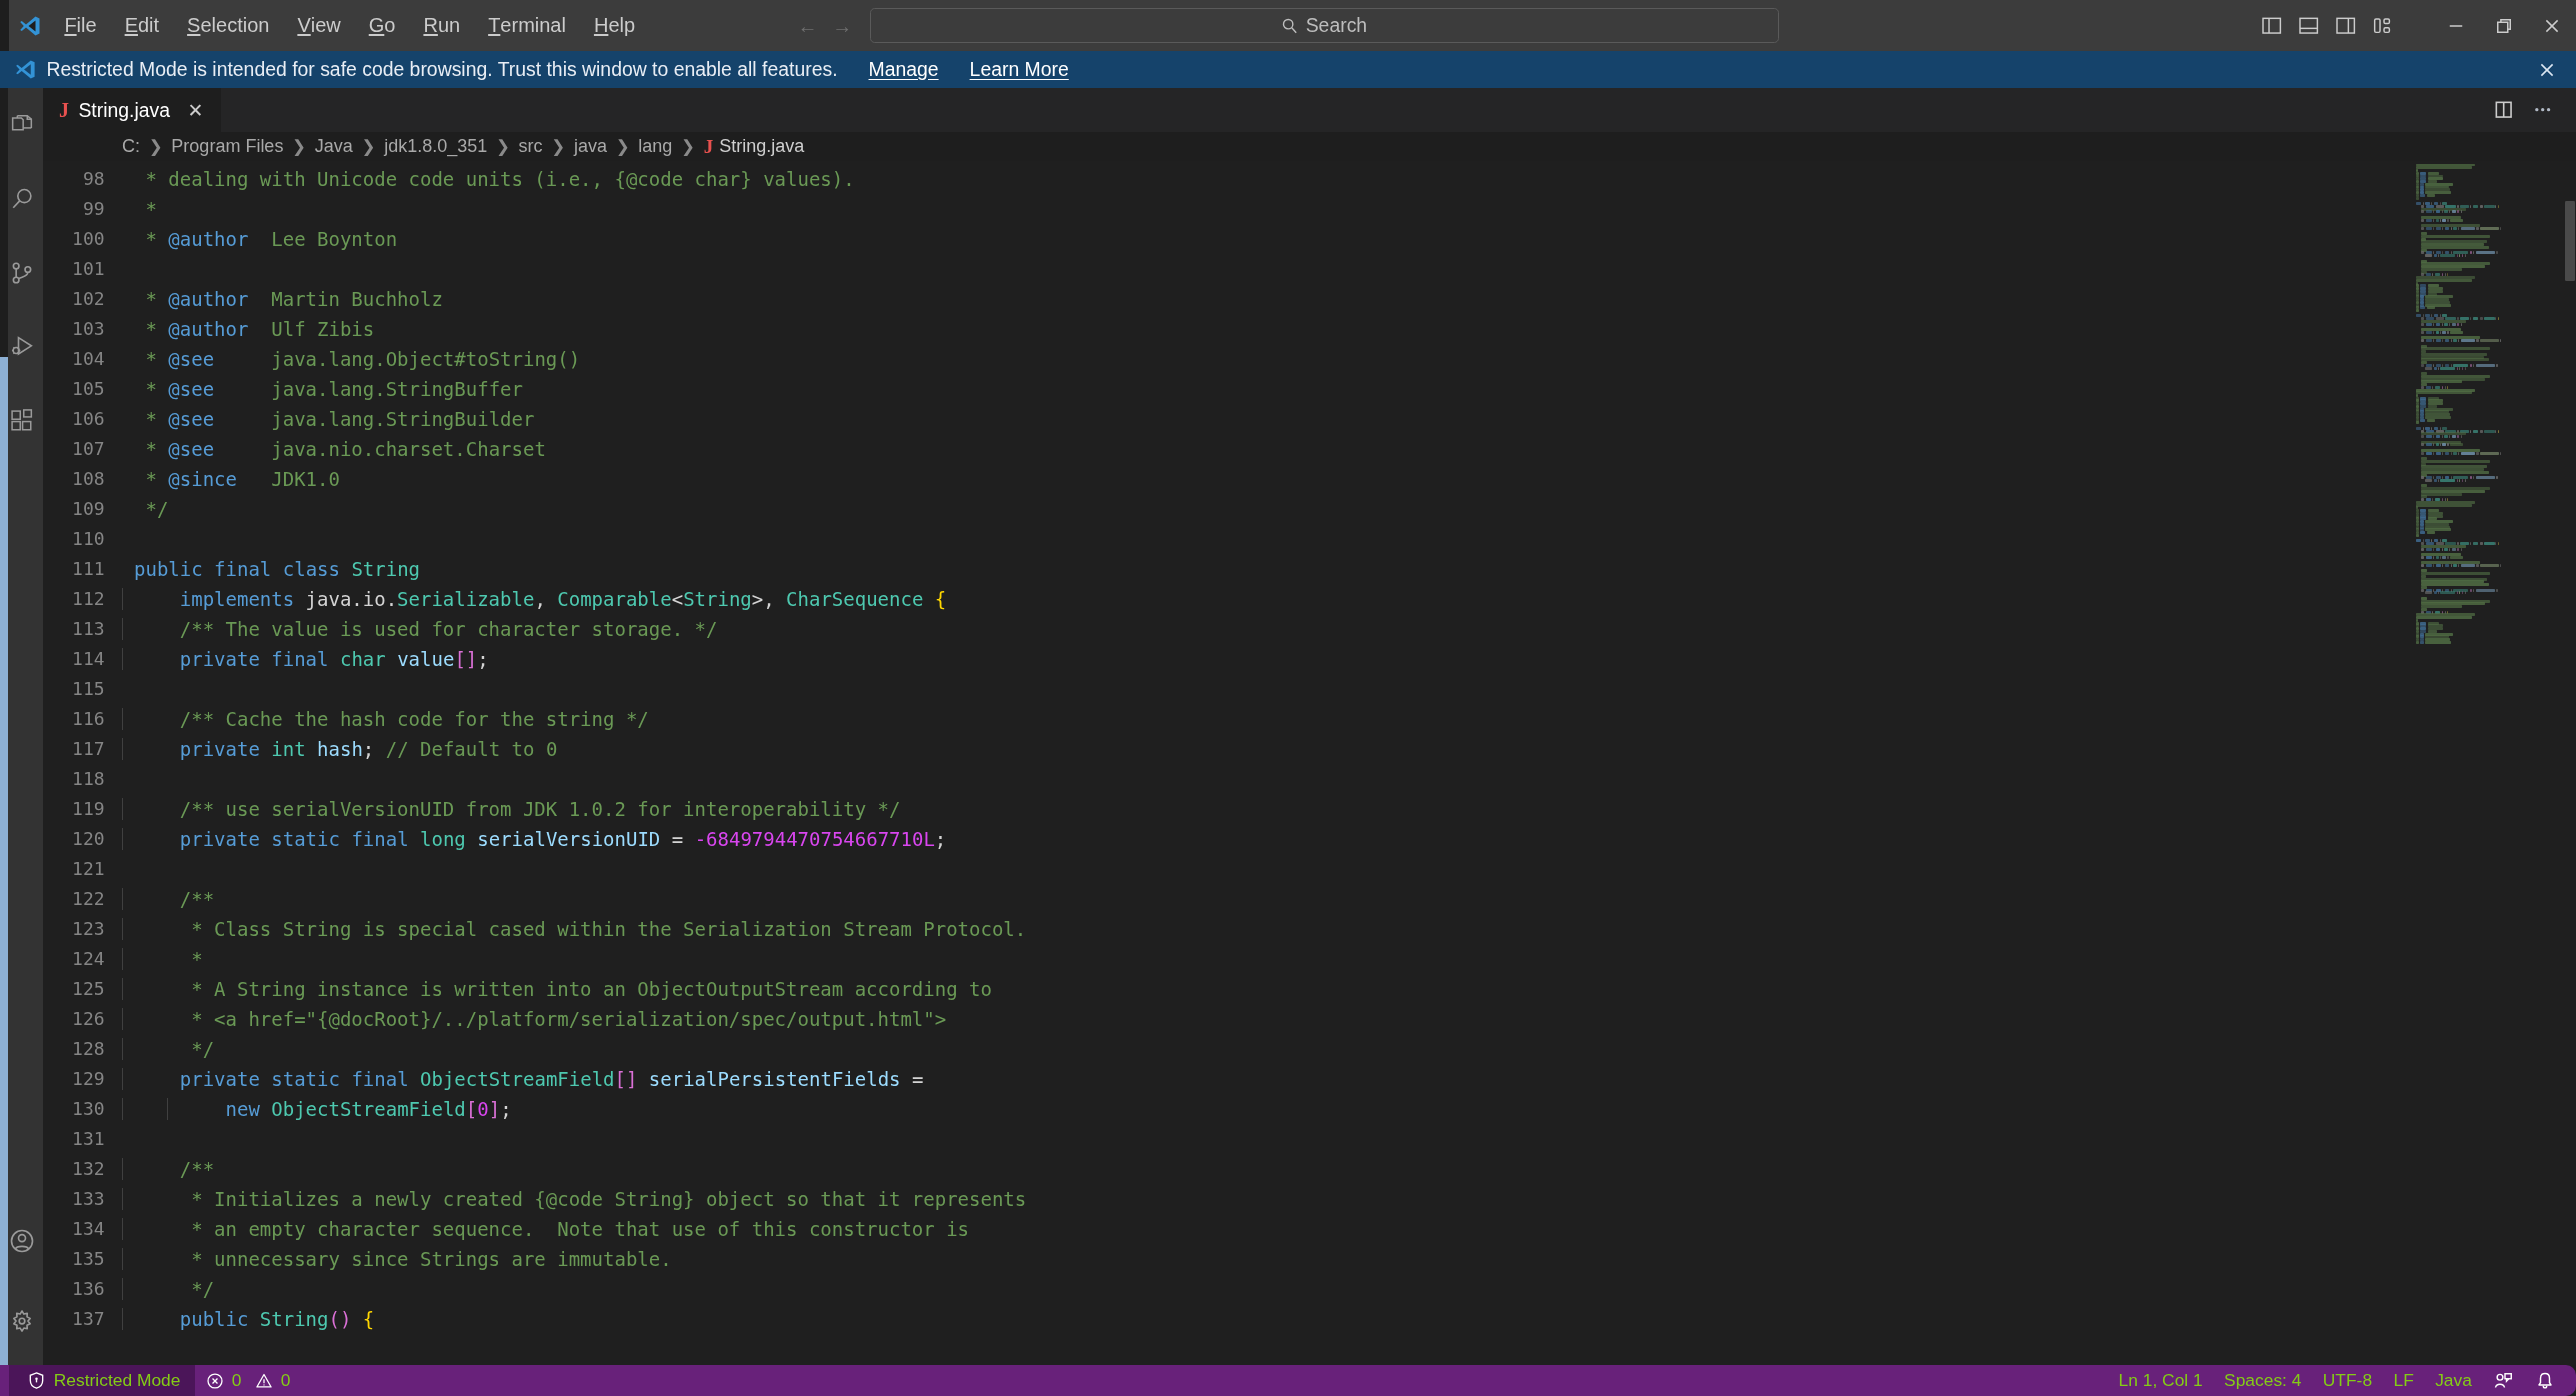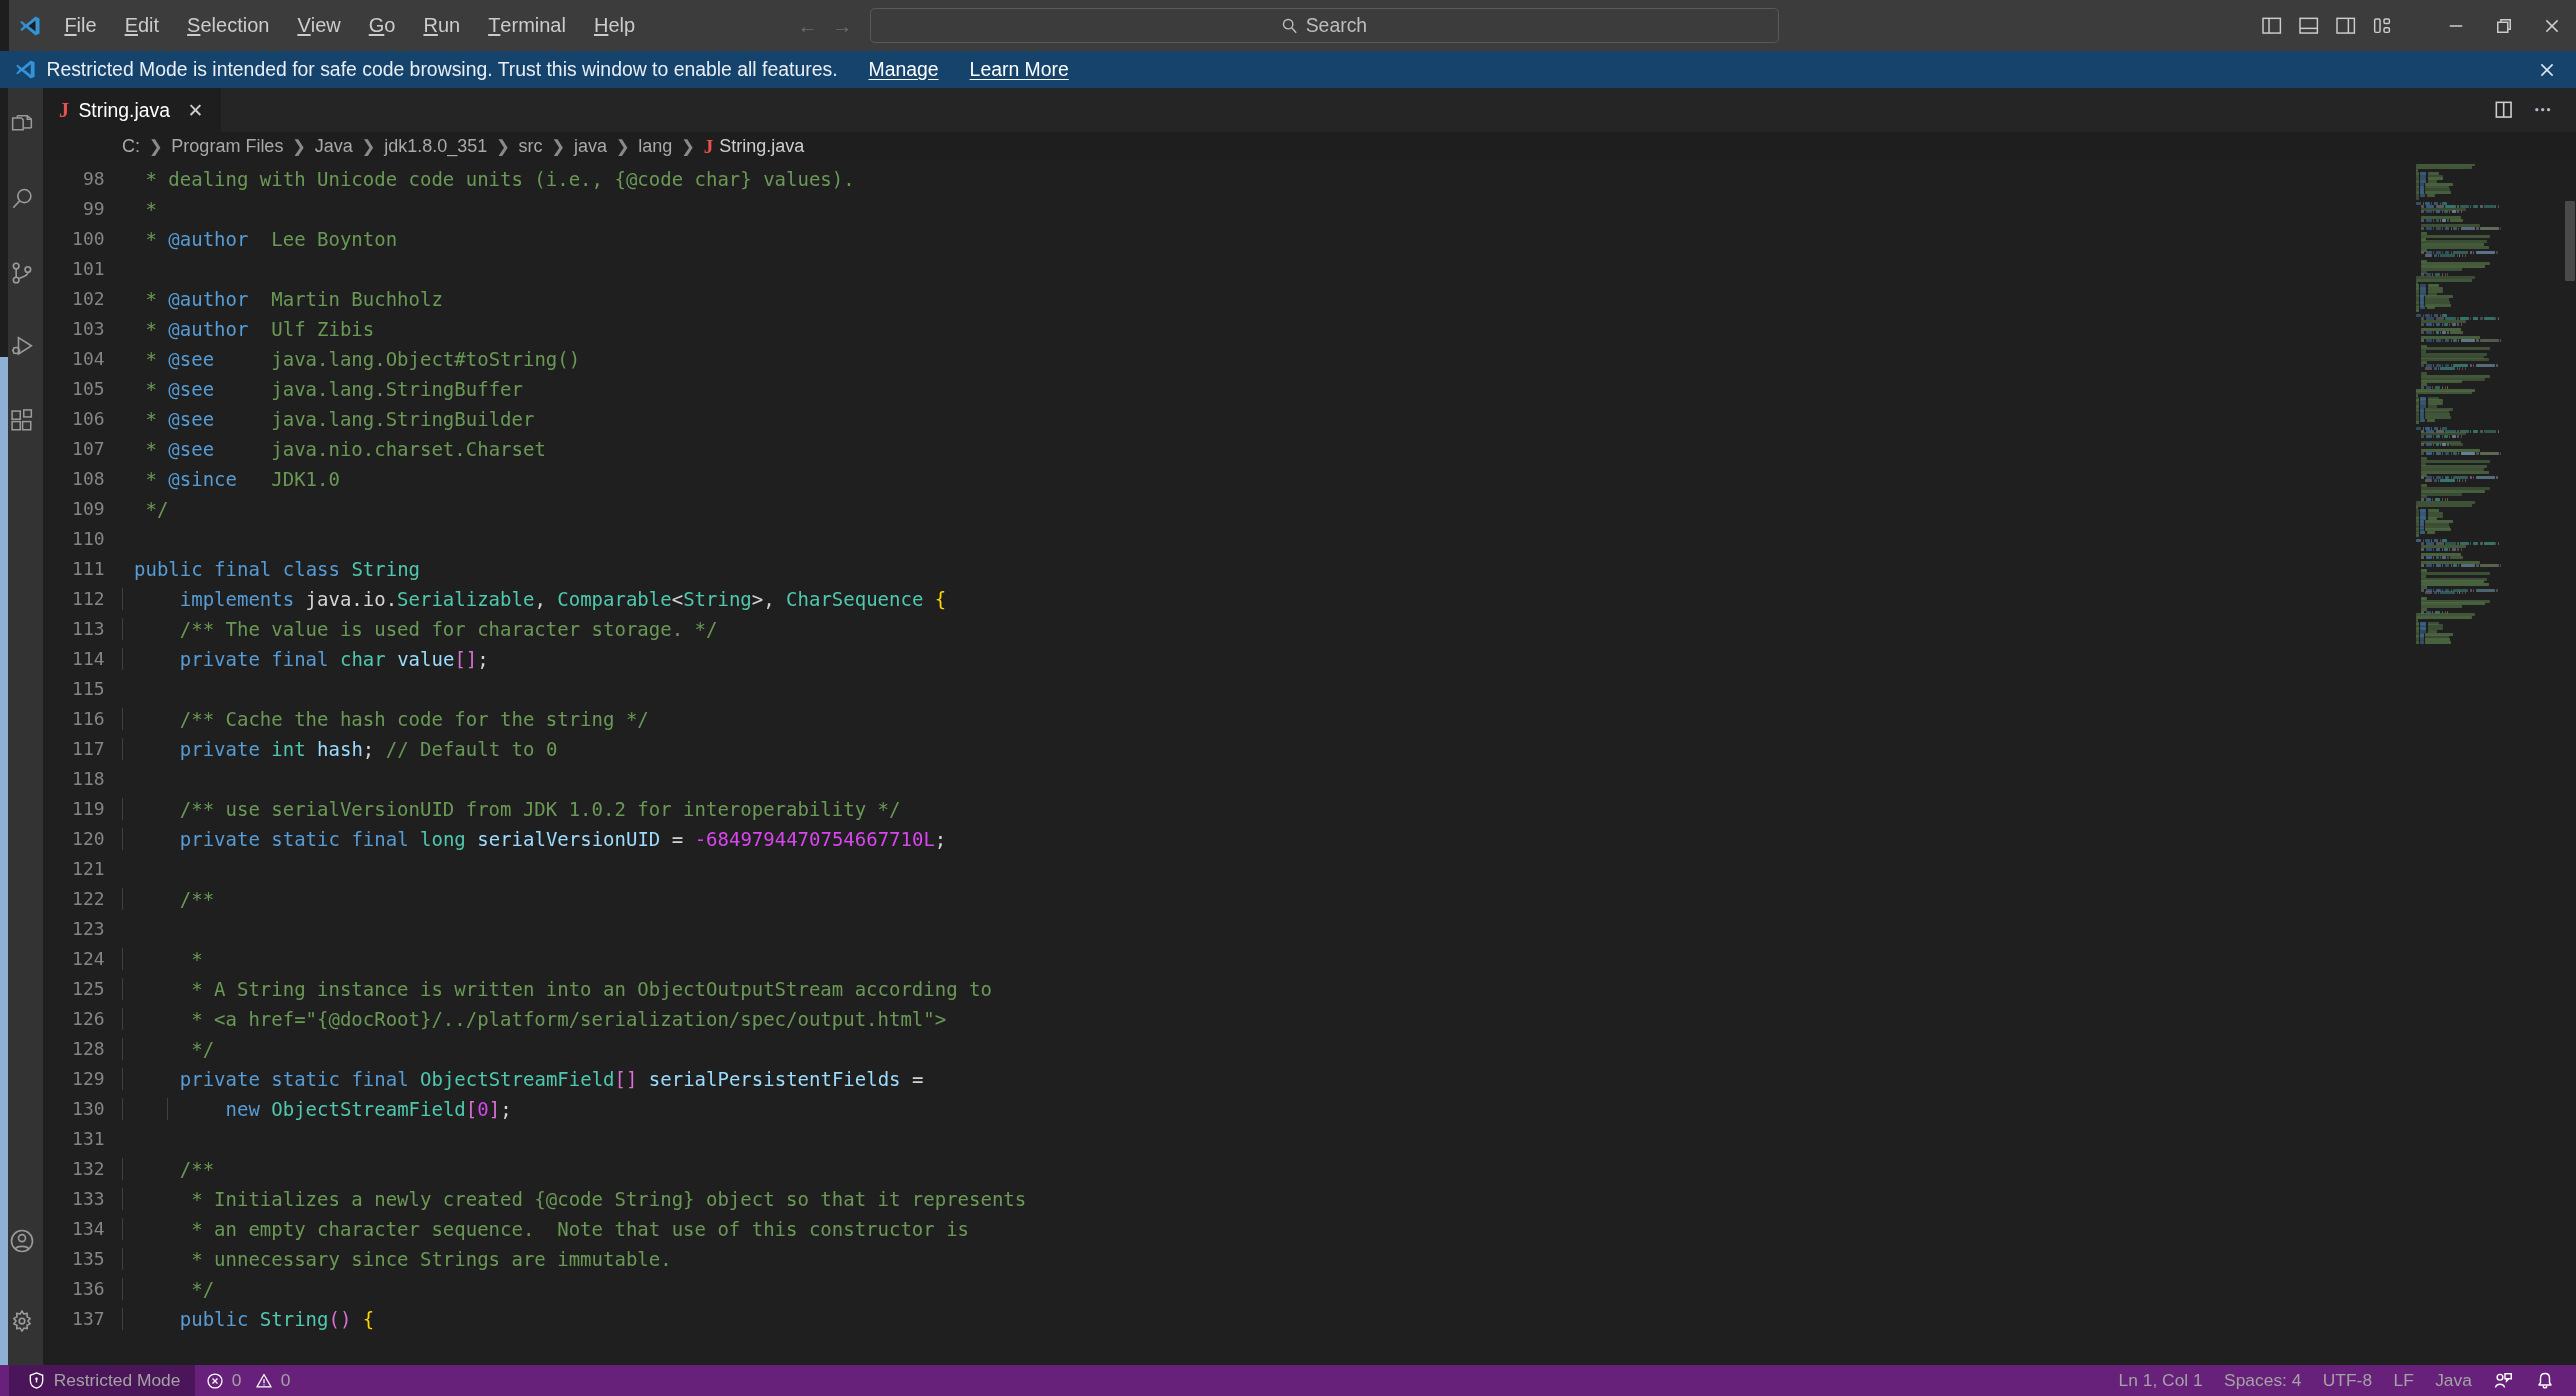--- a/index.html
+++ b/index.html
@@ -145,21 +145,21 @@
   .scrollbar-v {
     width: 12px; flex: 0 0 12px; background: #1f1f1f; position: relative;
   }
   .scrollbar-thumb {
     position: absolute; left: 1.3px; right: 1.3px; background: #4a4a4a; border-radius: 1.3px;
   }
 
   
   .statusbar {
     height: 31px; flex: 0 0 31px; background: #68217a; display: flex; align-items: flex-end;
-    font-size: 17.4px; color: #a3a3a3; position: relative;
+    font-size: 17.4px; color: #84cc16; position: relative; border-radius: 10px;
   }
   .sb-restricted {
     background: #4b1559; height: 31px; display: flex; align-items: center; gap: 8px;
     padding: 0 14.7px 0 17.4px; cursor: pointer;
   }
   .sb-item {
     height: 31px; display: flex; align-items: center; gap: 8px; padding: 0 10.7px; cursor: pointer;
     white-space: nowrap;
   }
   .sb-right { margin-left: auto; display: flex; align-items: center; padding-right: 10.7px; }
@@ -424,21 +424,21 @@
               <div class="line"><div class="lineno">113</div><div class="linecode"><span class="indent-guide" style="left: 0px;"></span><span class="doc">    /** The value is used for character storage. */</span></div></div>
               <div class="line"><div class="lineno">114</div><div class="linecode"><span class="indent-guide" style="left: 0px;"></span><span class="op">    </span><span class="kw">private</span><span class="op"> </span><span class="kw">final</span><span class="op"> </span><span class="ty">char</span><span class="op"> </span><span class="id">value</span><span class="br1">[]</span><span class="op">;</span></div></div>
               <div class="line"><div class="lineno">115</div><div class="linecode"><span class="indent-guide" style="left: 0px;"></span></div></div>
               <div class="line"><div class="lineno">116</div><div class="linecode"><span class="indent-guide" style="left: 0px;"></span><span class="doc">    /** Cache the hash code for the string */</span></div></div>
               <div class="line"><div class="lineno">117</div><div class="linecode"><span class="indent-guide" style="left: 0px;"></span><span class="op">    </span><span class="kw">private</span><span class="op"> </span><span class="ty">int</span><span class="op"> </span><span class="id">hash</span><span class="op">; </span><span class="cm">// Default to 0</span></div></div>
               <div class="line"><div class="lineno">118</div><div class="linecode"><span class="indent-guide" style="left: 0px;"></span></div></div>
               <div class="line"><div class="lineno">119</div><div class="linecode"><span class="indent-guide" style="left: 0px;"></span><span class="doc">    /** use serialVersionUID from JDK 1.0.2 for interoperability */</span></div></div>
               <div class="line"><div class="lineno">120</div><div class="linecode"><span class="indent-guide" style="left: 0px;"></span><span class="op">    </span><span class="kw">private</span><span class="op"> </span><span class="kw">static</span><span class="op"> </span><span class="kw">final</span><span class="op"> </span><span class="ty">long</span><span class="op"> </span><span class="id">serialVersionUID</span><span class="op"> = </span><span class="num">-6849794470754667710L</span><span class="op">;</span></div></div>
               <div class="line"><div class="lineno">121</div><div class="linecode"><span class="indent-guide" style="left: 0px;"></span></div></div>
               <div class="line"><div class="lineno">122</div><div class="linecode"><span class="indent-guide" style="left: 0px;"></span><span class="doc">    /**</span></div></div>
-              <div class="line"><div class="lineno">123</div><div class="linecode"><span class="indent-guide" style="left: 0px;"></span></div></div>
+              <div class="line"><div class="lineno">123</div><div class="linecode"><span class="indent-guide" style="left: 0px;"></span><span class="doc">     * Class String is special cased within the Serialization Stream Protocol.</span></div></div>
               <div class="line"><div class="lineno">124</div><div class="linecode"><span class="indent-guide" style="left: 0px;"></span><span class="doc">     *</span></div></div>
               <div class="line"><div class="lineno">125</div><div class="linecode"><span class="indent-guide" style="left: 0px;"></span><span class="doc">     * A String instance is written into an ObjectOutputStream according to</span></div></div>
               <div class="line"><div class="lineno">126</div><div class="linecode"><span class="indent-guide" style="left: 0px;"></span><span class="doc">     * &lt;a href="{@docRoot}/../platform/serialization/spec/output.html"&gt;</span></div></div>
               <div class="line"><div class="lineno">128</div><div class="linecode"><span class="indent-guide" style="left: 0px;"></span><span class="doc">     */</span></div></div>
               <div class="line"><div class="lineno">129</div><div class="linecode"><span class="indent-guide" style="left: 0px;"></span><span class="op">    </span><span class="kw">private</span><span class="op"> </span><span class="kw">static</span><span class="op"> </span><span class="kw">final</span><span class="op"> </span><span class="ty">ObjectStreamField</span><span class="br1">[]</span><span class="op"> </span><span class="id">serialPersistentFields</span><span class="op"> =</span></div></div>
               <div class="line"><div class="lineno">130</div><div class="linecode"><span class="indent-guide" style="left: 0px;"></span><span class="indent-guide" style="left: 45px;"></span><span class="op">        </span><span class="kw">new</span><span class="op"> </span><span class="ty">ObjectStreamField</span><span class="br1">[</span><span class="num">0</span><span class="br1">]</span><span class="op">;</span></div></div>
               <div class="line"><div class="lineno">131</div><div class="linecode"><span class="indent-guide" style="left: 0px;"></span></div></div>
               <div class="line"><div class="lineno">132</div><div class="linecode"><span class="indent-guide" style="left: 0px;"></span><span class="doc">    /**</span></div></div>
               <div class="line"><div class="lineno">133</div><div class="linecode"><span class="indent-guide" style="left: 0px;"></span><span class="doc">     * Initializes a newly created {@code String} object so that it represents</span></div></div>
               <div class="line"><div class="lineno">134</div><div class="linecode"><span class="indent-guide" style="left: 0px;"></span><span class="doc">     * an empty character sequence.  Note that use of this constructor is</span></div></div>

